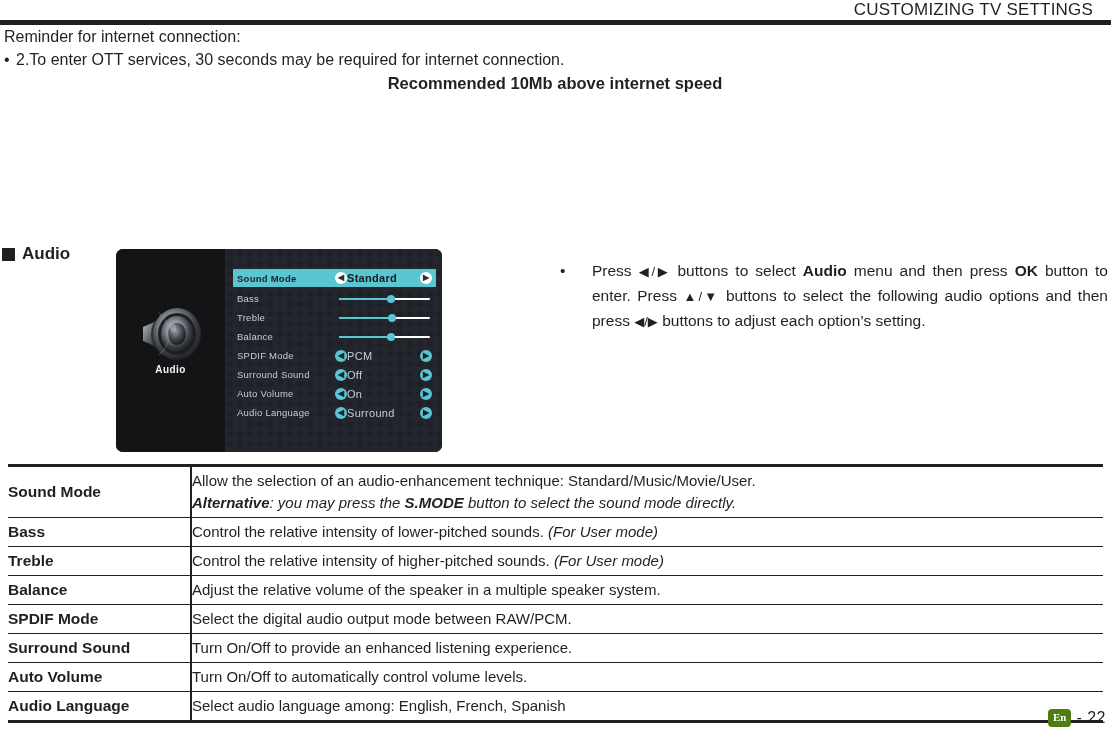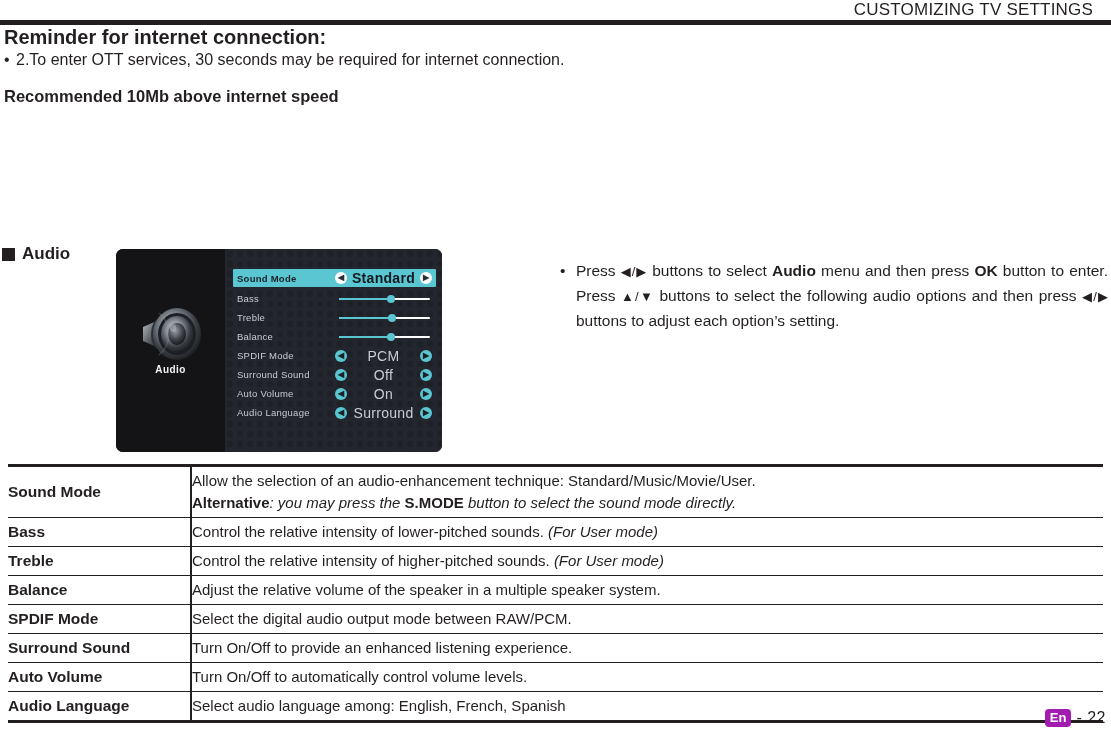--- a/index.html
+++ b/index.html
@@ -36,43 +36,44 @@
   }
 
   
   .reminder {
     position: absolute;
     top: 26px;
     left: 4px;
     width: 1102px;
   }
   .reminder-title {
-    font-size: 20px;
-    font-weight: bold;
+    font-size: 16px;
+    font-weight: normal;
     line-height: 22px;
     color: #231f20;
   }
   .reminder-line {
     font-size: 16px;
     line-height: 23px;
     color: #231f20;
     padding-left: 14px;
     text-indent: -2px;
   }
   .reminder-line .b {
     display: inline-block;
     width: 10px;
     margin-left: -10px;
   }
   .reminder-foot {
     font-size: 16.5px;
     font-weight: bold;
     line-height: 23px;
     color: #231f20;
-    margin-top: 14px;
+    margin-top: 1px;
+    text-align: center;
   }
 
   
   .section-label {
     position: absolute;
     top: 244px;
     left: 2px;
     display: flex;
     align-items: center;
     gap: 7px;
@@ -154,22 +155,22 @@
     background: #5ac6d2;
     border-radius: 1px;
     height: 18px;
     margin-bottom: 2px;
   }
   .row.hl .lbl { color: #1b2026; font-weight: bold; }
   .row.hl .val { color: #15191f; font-weight: bold; }
 
   .val {
     flex: 1 1 auto;
-    text-align: center;
-    font-size: 14px;
+    text-align: left;
+    font-size: 11px;
     color: #c9ccd2;
     letter-spacing: 0.3px;
   }
 
   .arrow {
     width: 12px;
     height: 12px;
     border-radius: 50%;
     background: #5ac6d2;
     color: #1b2026;
@@ -227,21 +228,21 @@
     line-height: 24px;
     color: #231f20;
     text-align: justify;
   }
   .instruction .bullet {
     position: absolute;
     left: 0px;
     top: 0px;
   }
   .instruction .body {
-    margin-left: 16px;
+    margin-left: 32px;
     display: block;
     text-align: justify;
   }
   .instruction b { font-weight: bold; }
   .gl { font-size: 13px; letter-spacing: 0px; }
 
   
   table.spec {
     position: absolute;
     left: 8px;
@@ -265,39 +266,40 @@
     padding-left: 14px;
     font-size: 15.5px;
     line-height: 22px;
   }
   td.v {
     padding-left: 14px;
     line-height: 22px;
     font-size: 15px;
   }
   td.v .it { font-style: italic; }
-  td.v .bi { font-weight: bold; }
+  td.v .bi { font-style: italic; font-weight: bold; }
 
   
   .footer {
     position: absolute;
     right: 5px;
     bottom: 3px;
     display: flex;
     align-items: center;
     gap: 5px;
   }
   .en-badge {
-    background: #a21caf;
+    background: #4d7c0f;
     color: #ffffff;
-    font-size: 13px;
+    font-size: 11px;
     font-weight: bold;
     border-radius: 4px;
     padding: 1px 5px 2px 5px;
     line-height: 15px;
+    font-family: Liberation Serif, serif;
   }
   .page-num {
     font-size: 16px;
     color: #231f20;
     letter-spacing: 0.5px;
   }
 </style>
 </head>
 <body>
 

